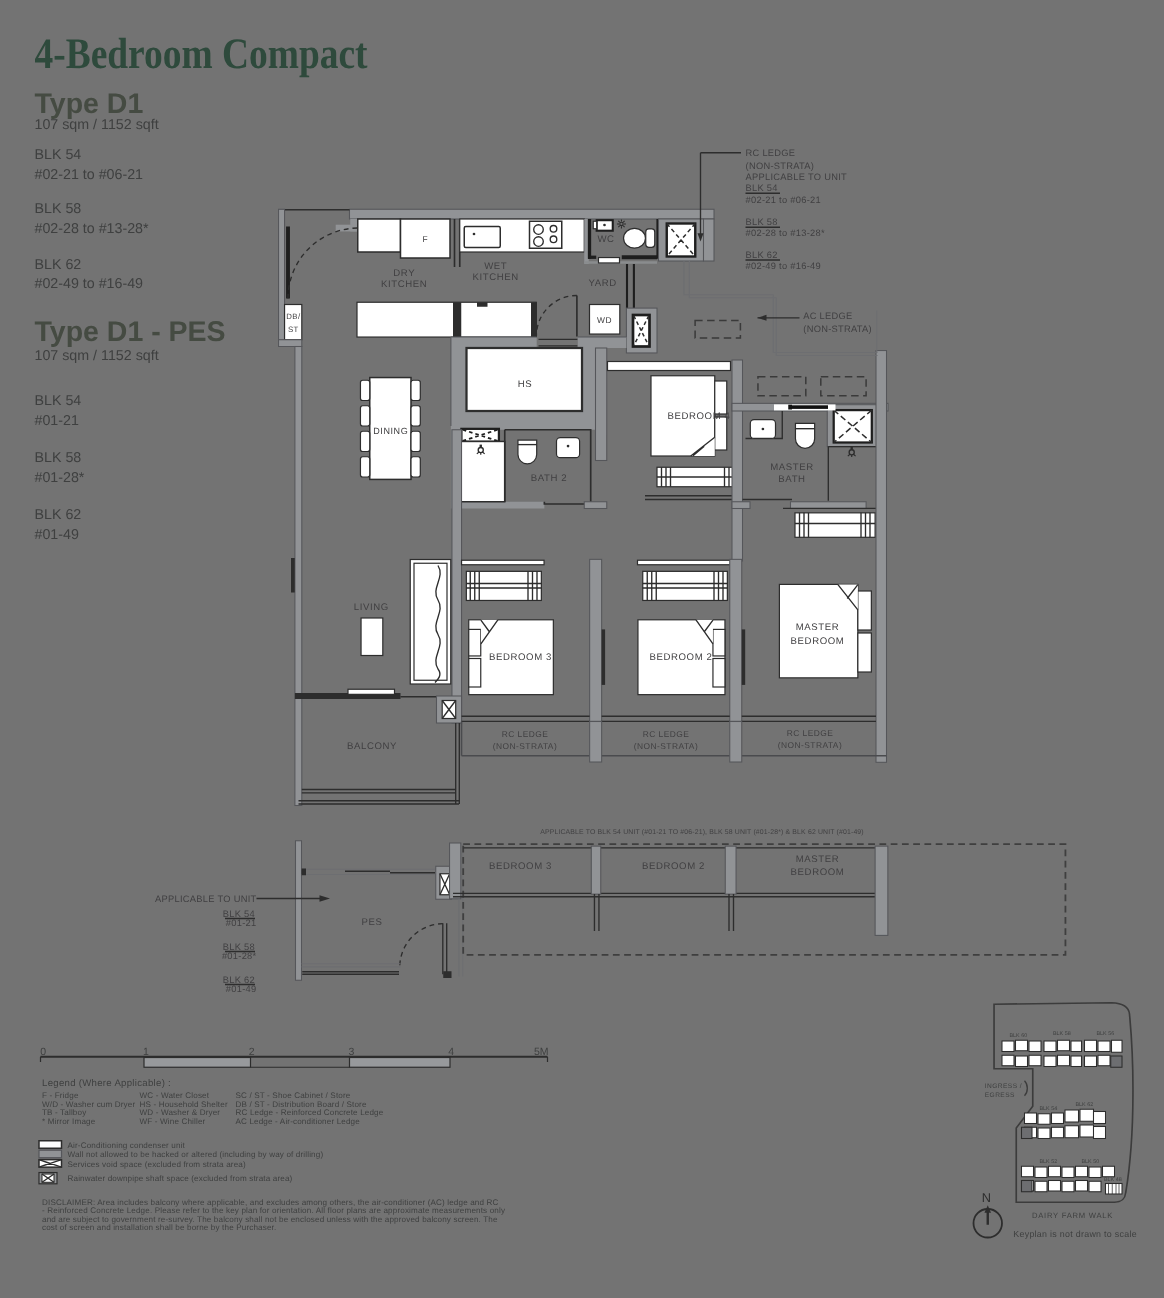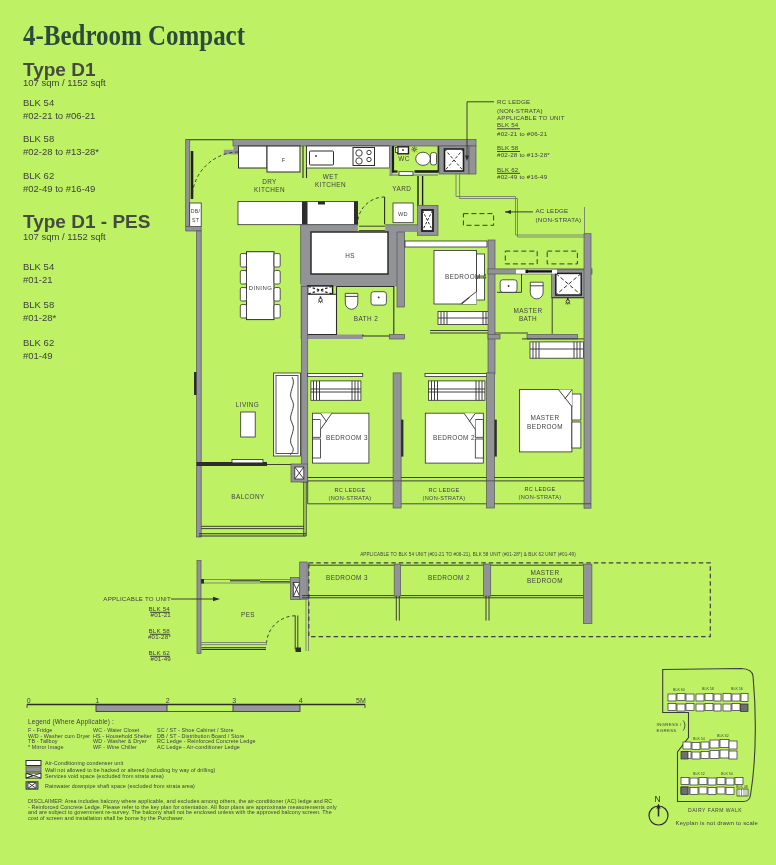--- a/index.html
+++ b/index.html
@@ -1,16 +1,16 @@
 <!DOCTYPE html>
 <html><head>
 <meta charset="utf-8">
 <style>
 html,body{margin:0;padding:0;background:#fff;}
-#page{position:relative;width:776px;height:865px;overflow:hidden;background:#bef264;font-family:"Liberation Sans",sans-serif;}
+#page{position:relative;width:776px;height:865px;overflow:hidden;background:#737373;font-family:"Liberation Sans",sans-serif;}
 svg{position:absolute;top:0;left:0;}
 .w{fill:#919396;stroke:#55565a;stroke-width:0.7;}
 .wn{fill:#919396;stroke:none;}
 .ln{stroke:#2d2d2d;stroke-width:1.1;fill:none;}
 .l2{stroke:#2d2d2d;stroke-width:0.9;fill:none;}
 .tn{stroke:#6d6e71;stroke-width:0.8;fill:none;}
 .fx{fill:#fff;stroke:#2d2d2d;stroke-width:1;}
 .fx2{fill:#fff;stroke:#2d2d2d;stroke-width:0.8;}
 .dk{fill:#2d2d2d;}
 .dash{stroke:#3a3a3a;stroke-width:1;fill:none;stroke-dasharray:5 3;}

